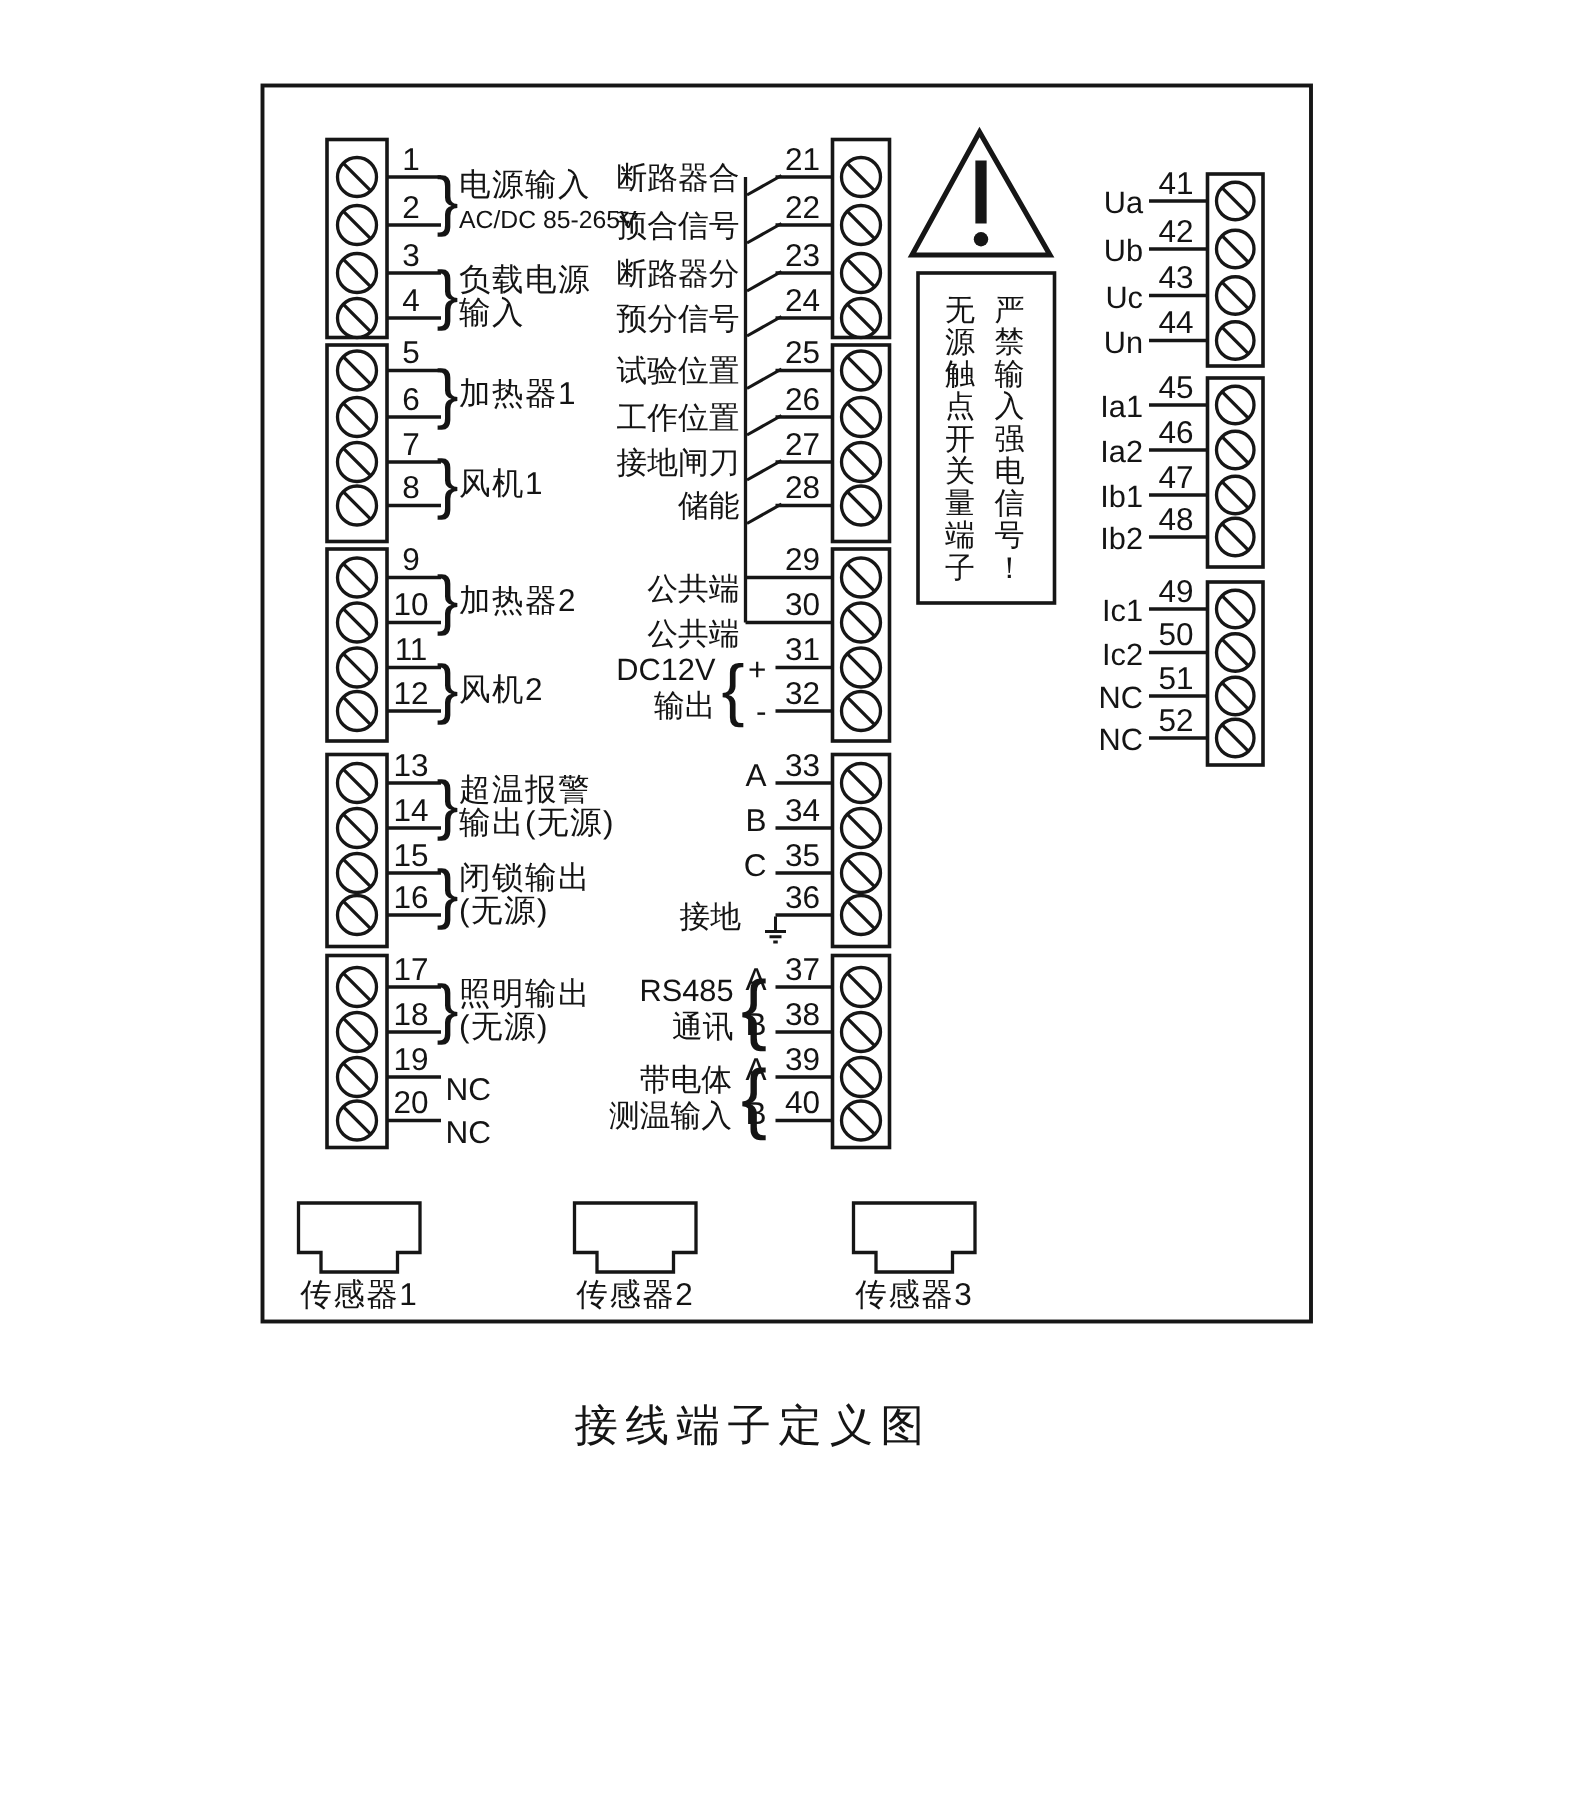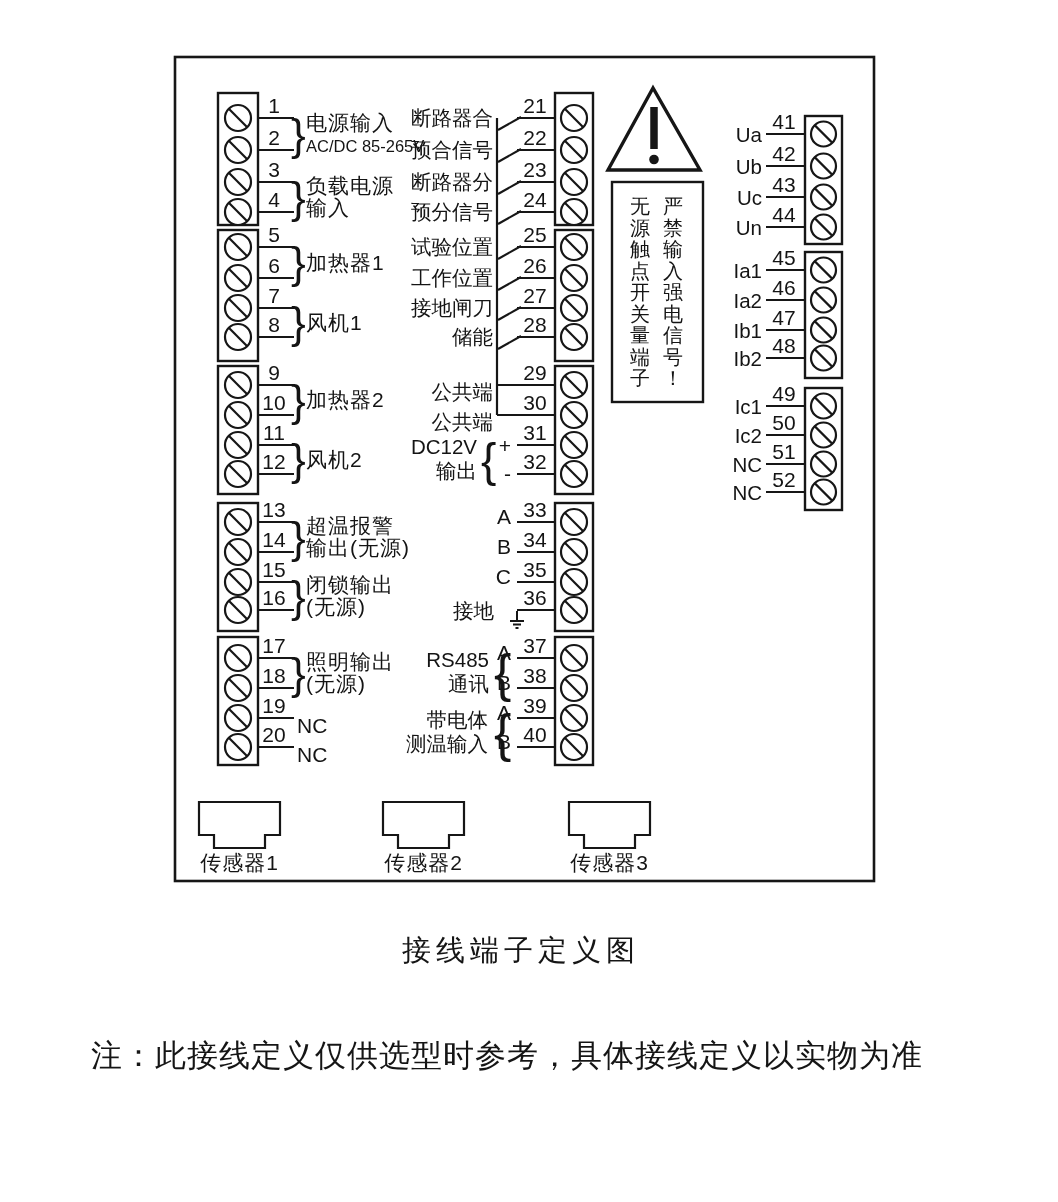--- a/index.html
+++ b/index.html
@@ -1,20 +1,20 @@
 <!DOCTYPE html>
 <html><head>
 <meta charset="utf-8">
 <style>
   html,body{margin:0;padding:0;background:#ffffff;}
   body{font-family:"Liberation Sans",sans-serif;color:#141414;}
   #stage{position:relative;width:1058px;height:1202px;background:#fff;overflow:hidden;}
   #diagram{position:absolute;left:0;top:0;}
   svg text{font-family:"Liberation Sans",sans-serif;fill:#141414;}
-  .title{position:absolute;left:183px;top:931px;width:676px;text-align:center;
+  .title{position:absolute;left:164px;top:931px;width:676px;text-align:center;
          font-size:29px;letter-spacing:5px;color:#151515;white-space:nowrap;}
   .note{position:absolute;left:91px;top:1035px;font-size:31px;letter-spacing:1px;
         color:#151515;white-space:nowrap;}
 </style>
 </head>
 <body>
 
 <div id="stage">
   <svg id="diagram" width="1058" height="915" viewBox="0 0 1058 915">
       <rect x="175" y="57" width="699" height="824" fill="#fff" stroke="#161616" stroke-width="2.6"></rect>
@@ -607,14 +607,13 @@
       <g>
         <polygon points="383,802 464,802 464,835 449,835 449,848 398,848 398,835 383,835" fill="#fff" stroke="#161616" stroke-width="2.2"></polygon>
         <text x="423.5" y="870" font-size="21" text-anchor="middle" letter-spacing="1">传感器2</text>
       </g>
       <g>
         <polygon points="569,802 650,802 650,835 635,835 635,848 584,848 584,835 569,835" fill="#fff" stroke="#161616" stroke-width="2.2"></polygon>
         <text x="609.5" y="870" font-size="21" text-anchor="middle" letter-spacing="1">传感器3</text>
       </g>
     </svg>
   <div class="title">接线端子定义图</div>
-  <div class="note">注：此接线定义仅供选型时参考，具体接线定义以实物为准</div>
 </div>
 
 </body></html>

